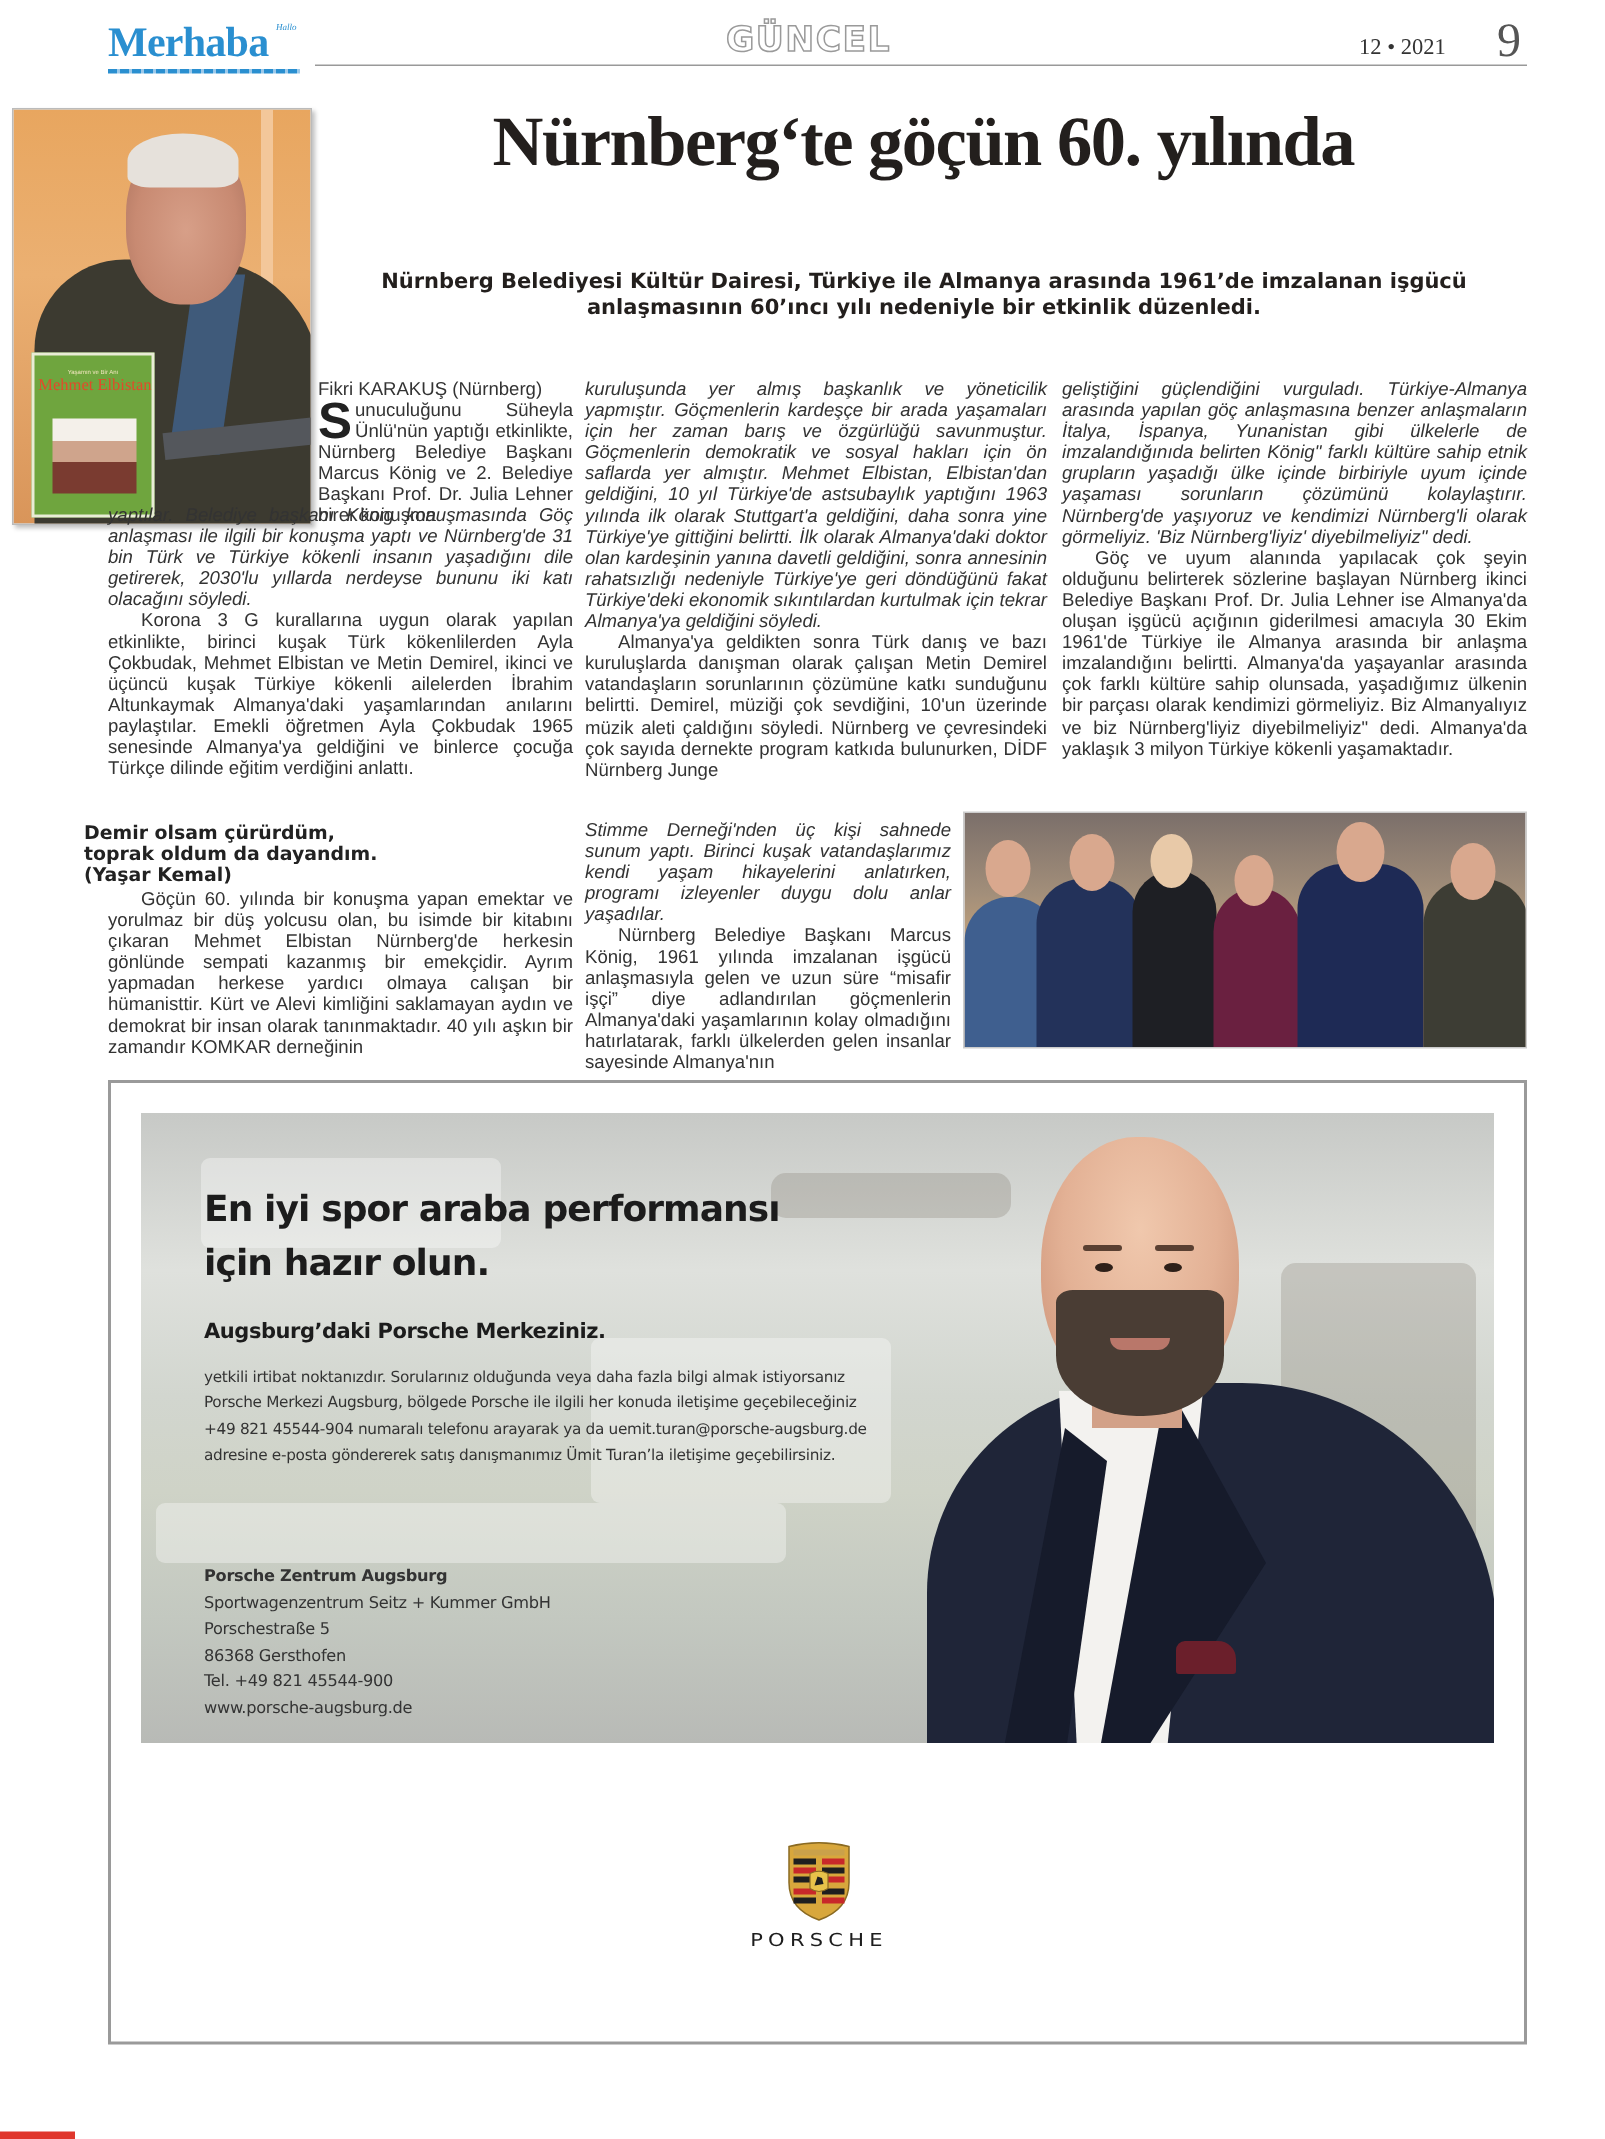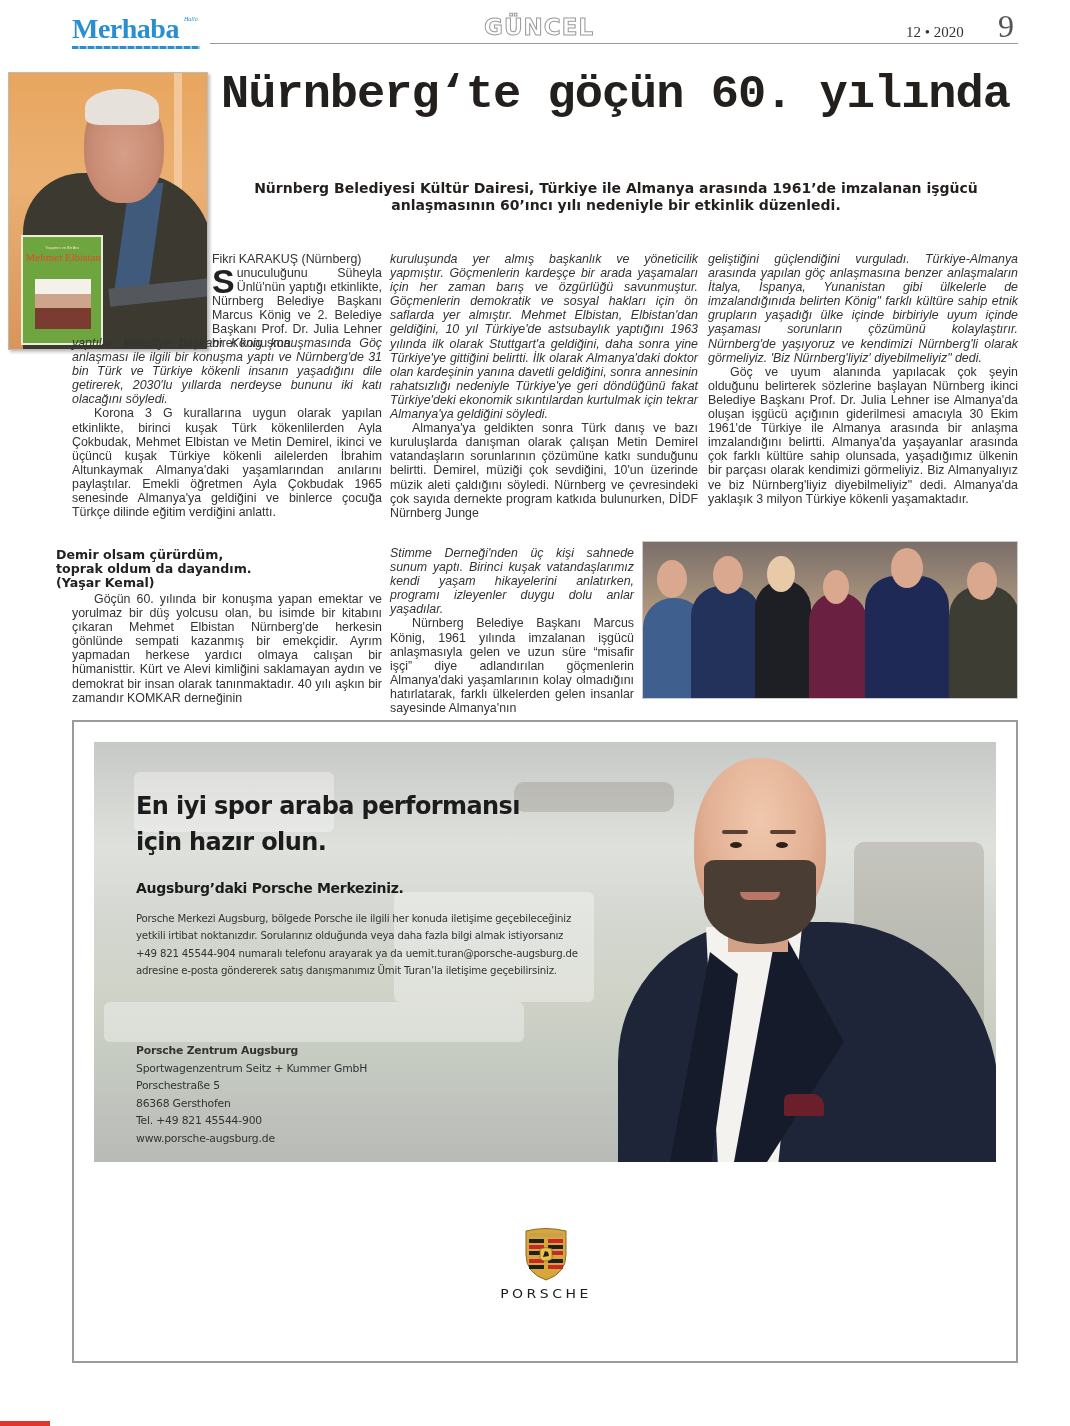--- a/index.html
+++ b/index.html
@@ -42,21 +42,21 @@
     background: #6fa53e; border: 2px solid #e9ecd6; }
   .book-cover .book-pre { position: absolute; left: 0; top: 8px; width: 100%; text-align: center;
     font-size: 4px; color: #f4e7c0; }
   .book-cover .book-title { position: absolute; left: 0; top: 14px; width: 100%; text-align: right;
     font-family: Liberation Serif, serif; font-size: 11px; line-height: 12px; color: #e24a2a; }
   .book-cover .book-photo { position: absolute; left: 12px; top: 42px; width: 56px; height: 50px;
     background: linear-gradient(180deg, #f4f0ea 0%, #f4f0ea 30%, #cfa48c 30%, #cfa48c 58%, #7a3b30 58%); }
 
   
   .headline { position: absolute; left: 208px; top: 68px; width: 815px; text-align: center;
-    font-family: Liberation Mono, monospace; font-weight: bold; font-size: 47px; line-height: 54px;
+    font-family: Liberation Serif, serif; font-weight: bold; font-size: 47px; line-height: 54px;
     color: #231f1d; letter-spacing: -1px; }
   .deck { position: absolute; left: 216px; top: 180px; width: 800px; text-align: center;
     font-family: "DejaVu Sans", sans-serif; font-weight: bold; font-size: 14px; line-height: 17px;
     color: #231f1d; }
 
   
   .col { position: absolute; font-size: 12.4px; line-height: 14.1px; color: #333; text-align: justify; }
   .col p { text-indent: 22px; }
   .col p.no-indent { text-indent: 0; font-style: italic; }
   .byline { position: absolute; left: 212px; top: 252px; font-size: 12.4px; color: #333; }
@@ -129,21 +129,21 @@
 </style>
 </head>
 <body>
 
 <div class="masthead">
   <div class="logo">Merhaba</div>
   <div class="logo-sup">Hallo</div>
   <div class="logo-bar"></div>
 </div>
 <div class="section-label">GÜNCEL</div>
-<div class="issue-date">12 • 2020</div>
+<div class="issue-date">12 • 2021</div>
 <div class="page-number">9</div>
 <div class="header-rule"></div>
 
 <div class="lead-photo">
   <div class="wall-stripe"></div>
   <div class="jacket"></div>
   <div class="shirt"></div>
   <div class="head"></div>
   <div class="hair"></div>
   <div class="desk"></div>
@@ -234,22 +234,22 @@
     <div class="eye-r"></div>
   </div>
 </div>
 
 <div class="ad-title">
   <div>En iyi spor araba performansı</div>
   <div>için hazır olun.</div>
 </div>
 <div class="ad-subtitle">Augsburg’daki Porsche Merkeziniz.</div>
 <div class="ad-body">
+  <div>yetkili irtibat noktanızdır. Sorularınız olduğunda veya daha fazla bilgi almak istiyorsanız</div>
   <div>Porsche Merkezi Augsburg, bölgede Porsche ile ilgili her konuda iletişime geçebileceğiniz</div>
-  <div>yetkili irtibat noktanızdır. Sorularınız olduğunda veya daha fazla bilgi almak istiyorsanız</div>
   <div>+49 821 45544-904 numaralı telefonu arayarak ya da uemit.turan@porsche-augsburg.de</div>
   <div>adresine e-posta göndererek satış danışmanımız Ümit Turan’la iletişime geçebilirsiniz.</div>
 </div>
 
 <div class="ad-address">
   <div class="addr-name">Porsche Zentrum Augsburg</div>
   <div>Sportwagenzentrum Seitz + Kummer GmbH</div>
   <div>Porschestraße 5</div>
   <div>86368 Gersthofen</div>
   <div>Tel. +49 821 45544-900</div>

